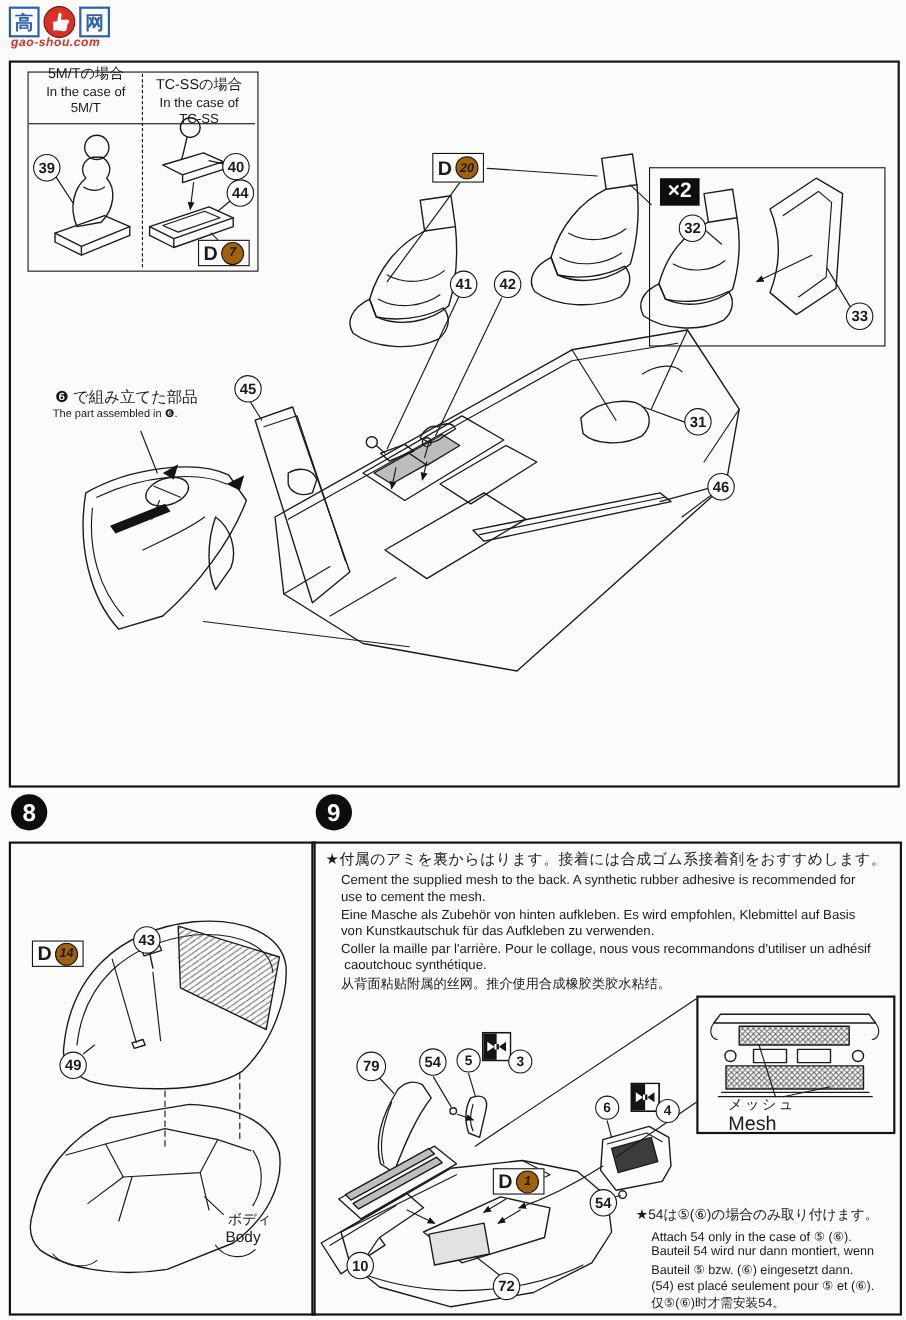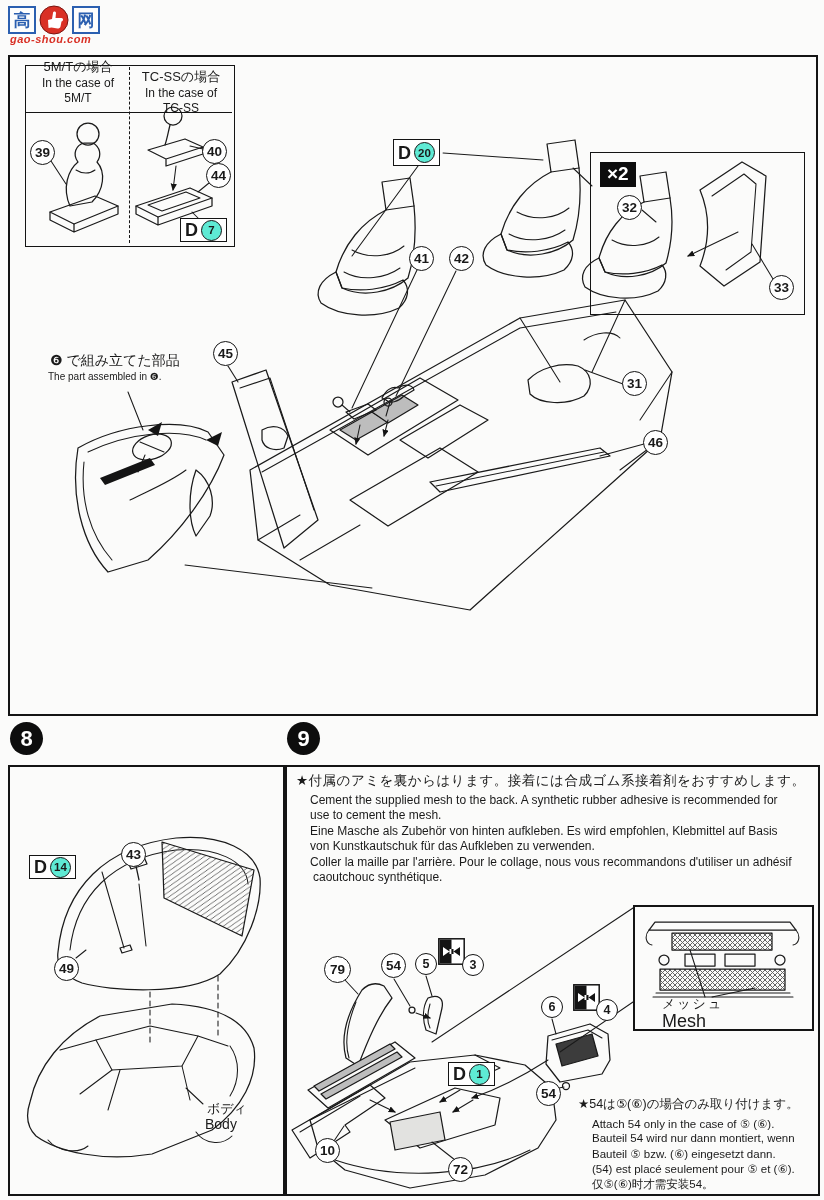--- a/index.html
+++ b/index.html
@@ -15,21 +15,21 @@
   .co.sm{width:22px;height:22px;font-size:12.5px;}
   
   .stepnum{position:absolute;z-index:4;width:33px;height:33px;border-radius:50%;
       background:#0d0d0d;color:#fff;display:flex;align-items:center;justify-content:center;
       font-size:22px;font-weight:700;}
   
   .dlabel{position:absolute;z-index:4;display:flex;align-items:center;gap:3px;
       border:1.5px solid #141414;background:#fff;padding:1px 4px;height:24px;box-sizing:border-box;}
   .dlabel .d{font-weight:900;font-size:18px;line-height:1;}
   .dlabel .num{width:19px;height:19px;border:1.4px solid #141414;border-radius:50%;
-      display:flex;align-items:center;justify-content:center;font-size:11.5px;font-weight:600;background:#5eead4;}
+      display:flex;align-items:center;justify-content:center;font-size:11.5px;font-weight:600;background:#a16207;font-style:italic;}
   .x2tag{position:absolute;z-index:4;background:#0d0d0d;color:#fff;font-weight:700;
       font-size:19px;padding:2px 7px;line-height:1.1;}
   .txt{position:absolute;z-index:4;white-space:nowrap;}
   .jp{font-size:13px;}
   .en{font-size:12px;}
   .case-title{position:absolute;z-index:4;text-align:center;line-height:1.28;}
   .case-div{position:absolute;z-index:3;border-left:1.6px dashed #141414;}
   .case-hline{position:absolute;z-index:3;border-top:1.6px solid #141414;}
   .symicon{position:absolute;z-index:4;}
   
@@ -313,20 +313,21 @@
   <div class="stepnum" style="left:287px;top:722px;">9</div>
   <div class="box" style="left:283px;top:765px;width:533px;height:427px;"></div>
 
   <div class="txt" style="left:296px;top:772px;font-size:13.5px;letter-spacing:.5px;">★付属のアミを裏からはります。接着には合成ゴム系接着剤をおすすめします。</div>
   <div class="txt en" style="left:310px;top:793px;">Cement the supplied mesh to the back.  A synthetic rubber adhesive is recommended for</div>
   <div class="txt en" style="left:310px;top:808px;">use to cement the mesh.</div>
   <div class="txt en" style="left:310px;top:824px;">Eine Masche als Zubehör von hinten aufkleben. Es wird empfohlen, Klebmittel auf Basis</div>
   <div class="txt en" style="left:310px;top:839px;">von Kunstkautschuk für das Aufkleben zu verwenden.</div>
   <div class="txt en" style="left:310px;top:855px;">Coller la maille par l'arrière.  Pour le collage, nous vous recommandons d'utiliser un adhésif</div>
   <div class="txt en" style="left:313px;top:870px;">caoutchouc synthétique.</div>
+  <div class="txt en" style="left:310px;top:886px;">从背面粘贴附属的丝网。推介使用合成橡胶类胶水粘结。</div>
 
   <div class="co" style="left:324px;top:956px;width:27px;height:27px;">79</div>
   <div class="co" style="left:381px;top:953px;">54</div>
   <div class="co sm" style="left:415px;top:953px;">5</div>
   <div class="symicon" style="left:438px;top:938px;">
     <svg width="27" height="27" viewBox="0 0 27 27">
       <rect x="0.8" y="0.8" width="25.4" height="25.4" fill="#fff" stroke="#141414" stroke-width="1.5"></rect>
       <rect x="1.5" y="1.5" width="12" height="24" fill="#141414" stroke="none"></rect>
       <path d="M11.5,13.5 L5,9 L5,18 Z M11.5,11 h2 v5 h-2 Z" fill="#fff" stroke="none"></path>
       <path d="M15.5,13.5 L22,9 L22,18 Z M13.5,11 h2 v5 h-2 Z" fill="#141414" stroke="none"></path>

